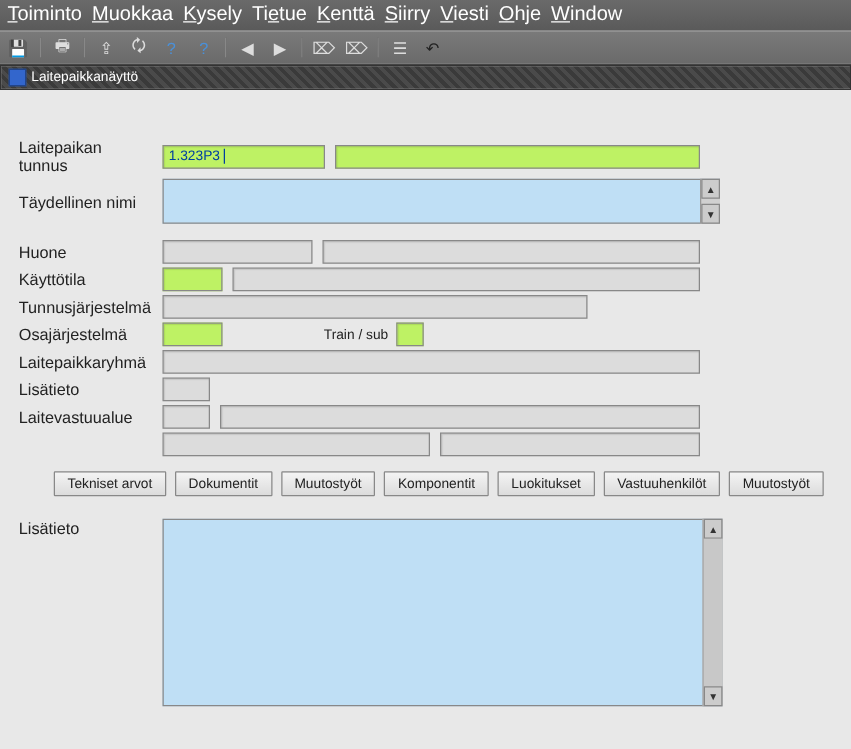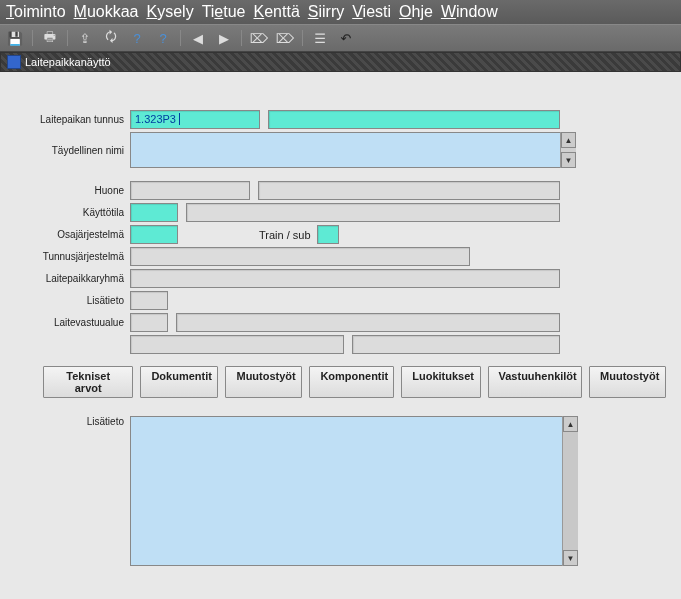--- a/index.html
+++ b/index.html
@@ -7,29 +7,29 @@
 .menubar { background: linear-gradient(#6a6a6a, #5a5a5a); color: #fff; padding: 3px 6px; display: flex; gap: 8px; font-size: 16px; }
 .menubar span { cursor: pointer; }
 .menubar span u { text-decoration: underline; }
 .toolbar { background: linear-gradient(#7a7a7a, #6a6a6a); padding: 4px 6px; display: flex; align-items: center; gap: 8px; border-top: 1px solid #888; border-bottom: 1px solid #444; }
 .toolbar .tb-item { width: 18px; height: 18px; display: flex; align-items: center; justify-content: center; color: #ddd; cursor: pointer; font-size: 13px; }
 .toolbar .sep { width: 1px; height: 16px; background: #555; border-right: 1px solid #888; }
 .titlebar { background: repeating-linear-gradient(45deg, #3a3a3a 0 3px, #4a4a4a 3px 6px); color: #fff; padding: 2px 6px; font-size: 11px; border: 1px solid #333; display: flex; align-items: center; gap: 4px; }
 .titlebar .ticon { width: 14px; height: 14px; background: #3366cc; display: inline-block; border: 1px solid #224488; }
 .content { padding: 20px 15px 10px 15px; background: #e8e8e8; }
 .row { display: flex; align-items: center; margin-bottom: 3px; }
-.label { width: 115px; text-align: right; padding-right: 6px; color: #222; font-size: 10px; }
+.label { width: 115px; padding-right: 6px; color: #222; font-size: 13px; }
 .fld { height: 19px; border: 1px solid #888; background: #dcdcdc; box-shadow: inset 1px 1px 1px rgba(0,0,0,0.1); }
-.fld.blue { background: #5eead4; }
+.fld.blue { background: #bef264; }
 .fld.input { padding: 2px 4px; color: #0040a0; font-family: Arial; font-size: 11px; }
 .textarea-wrap { position: relative; }
 .textarea { border: 1px solid #888; background: #bfdff5; }
 .scroll-v { position: absolute; right: 0; top: 0; bottom: 0; width: 16px; background: #d0d0d0; border-left: 1px solid #999; display: flex; flex-direction: column; justify-content: space-between; }
 .scroll-btn { height: 16px; background: #ccc; border: 1px solid #888; display: flex; align-items: center; justify-content: center; font-size: 8px; color: #333; cursor: pointer; }
-.button-row { display: flex; gap: 7px; margin: 12px 0 12px 28px; font-weight: bold; }
+.button-row { display: flex; gap: 7px; margin: 12px 0 12px 28px; }
 .btn { border: 1px solid #888; background: linear-gradient(#f4f4f4, #dcdcdc); padding: 3px 10px; font-size: 11px; color: #222; cursor: pointer; min-width: 70px; text-align: center; border-radius: 1px; }
 .mid-label { color: #222; font-size: 11px; padding: 0 6px; }
 </style>
 </head>
 <body>
 
 <div class="menubar">
   <span><u>T</u><span>oiminto</span></span>
   <span><u>M</u>uokkaa</span>
   <span><u>K</u>ysely</span>
@@ -98,30 +98,30 @@
   </div>
 
   <div class="row">
     <div class="label">Käyttötila</div>
     <div class="fld blue" style="width:48px"></div>
     <div style="width:8px"></div>
     <div class="fld" style="width:374px"></div>
   </div>
 
   <div class="row">
+    <div class="label">Tunnusjärjestelmä</div>
+    <div class="fld" style="width:340px"></div>
+  </div>
+
+  <div class="row">
     <div class="label">Osajärjestelmä</div>
     <div class="fld blue" style="width:48px"></div>
     <div style="width:75px"></div>
     <div class="mid-label">Train / sub</div>
     <div class="fld blue" style="width:22px"></div>
-  </div>
-
-  <div class="row">
-    <div class="label">Tunnusjärjestelmä</div>
-    <div class="fld" style="width:340px"></div>
   </div>
 
   <div class="row">
     <div class="label">Laitepaikkaryhmä</div>
     <div class="fld" style="width:430px"></div>
   </div>
 
   <div class="row">
     <div class="label">Lisätieto</div>
     <div class="fld" style="width:38px"></div>

